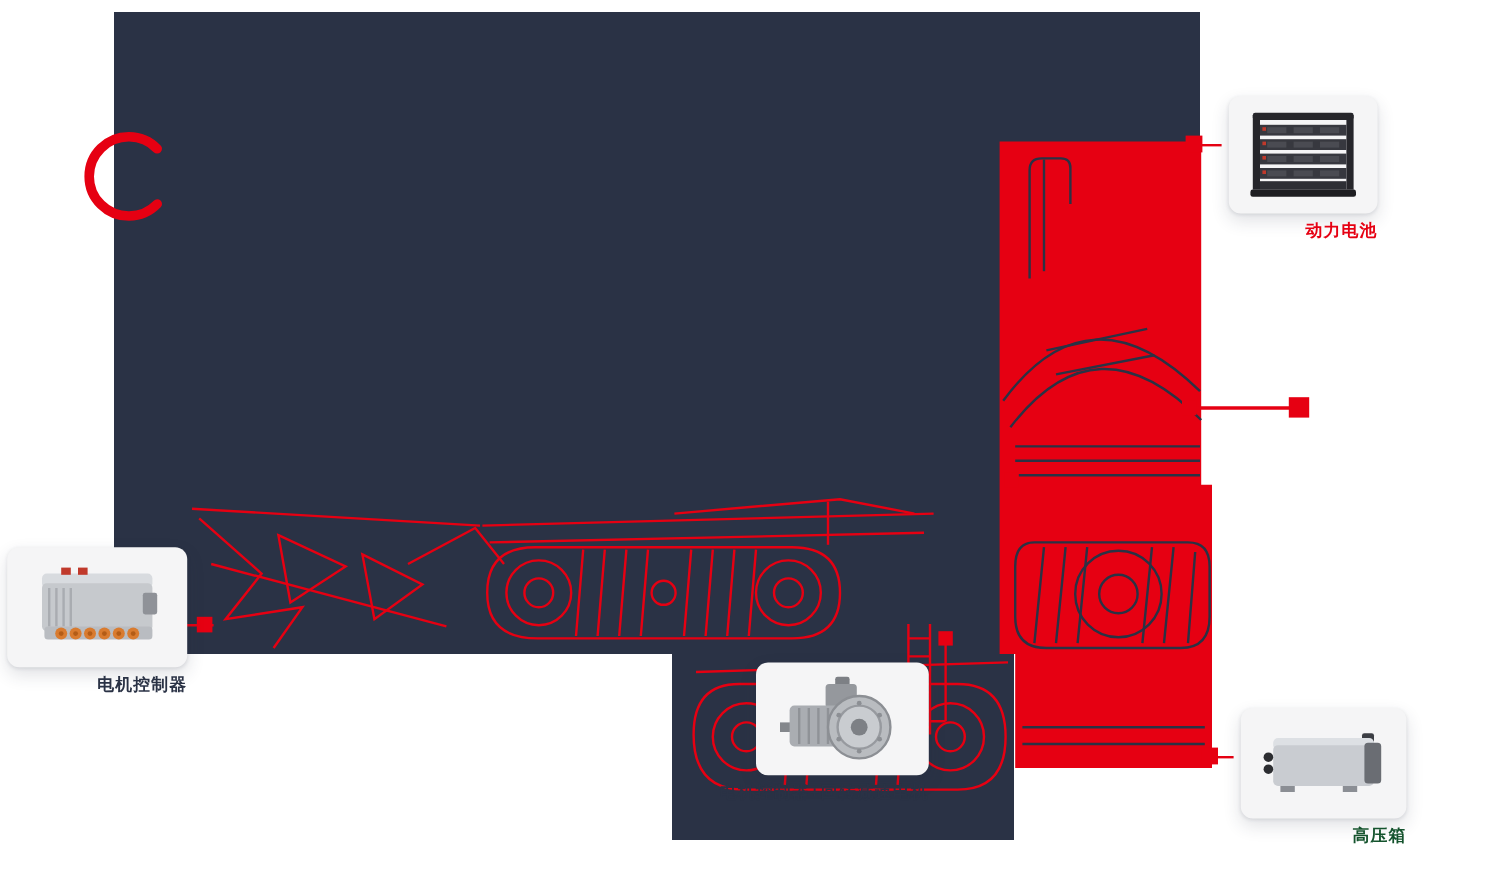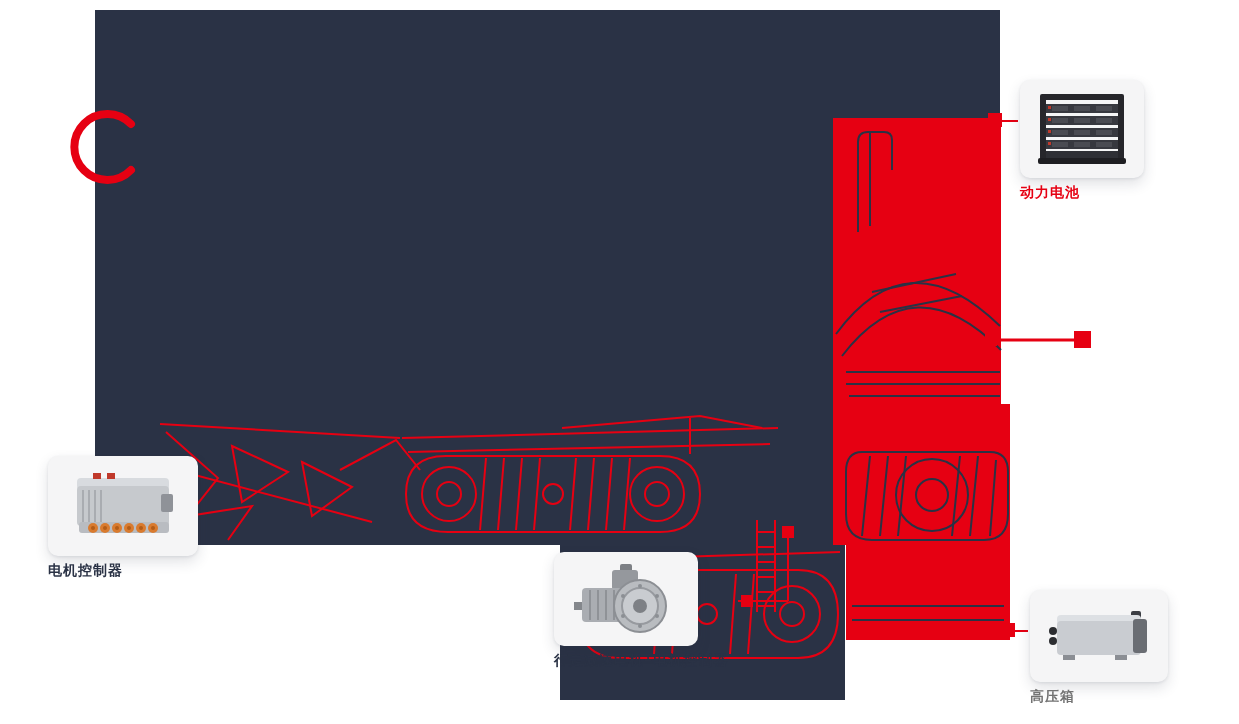--- a/index.html
+++ b/index.html
@@ -1,21 +1,21 @@
 <!DOCTYPE html>
 <html><head>
 <meta charset="utf-8">
 <style>
   html,body{margin:0;padding:0;background:#ffffff;}
   .stage{
     position:relative;width:1239px;height:724px;background:#ffffff;overflow:hidden;
     font-family:"Liberation Sans","DejaVu Sans",sans-serif;
   }
   .machine-svg{position:absolute;left:0;top:0;width:1239px;height:724px;}
-  .callout{position:absolute;display:flex;flex-direction:column;align-items:flex-start;gap:7px;}
+  .callout{position:absolute;display:flex;flex-direction:column;align-items:flex-end;gap:7px;}
   .card{
     background:#f5f5f6;border-radius:10px;
     box-shadow:0 6px 14px rgba(40,50,70,.14), 0 1px 3px rgba(40,50,70,.10);
     display:flex;align-items:center;justify-content:center;
   }
   .callout-label{
     font-size:14px;font-weight:700;letter-spacing:1px;white-space:nowrap;line-height:1;
   }
   .card svg{display:block;}
 </style>
@@ -157,24 +157,24 @@
         <rect x="86" y="6" width="10" height="8" rx="2" fill="#3c3e44"></rect>
         <rect x="12" y="10" width="84" height="10" rx="4" fill="#dde0e4"></rect>
         <rect x="12" y="16" width="84" height="34" rx="4" fill="#c9ccd1"></rect>
         <rect x="88" y="14" width="14" height="34" rx="3" fill="#6a6d73"></rect>
         <circle cx="8" cy="26" r="4" fill="#2c2d31"></circle>
         <circle cx="8" cy="36" r="4" fill="#2c2d31"></circle>
         <rect x="18" y="50" width="12" height="5" fill="#8b8e94"></rect>
         <rect x="70" y="50" width="12" height="5" fill="#8b8e94"></rect>
       </svg>
     </div>
-    <div class="callout-label" style="color: #737373;">高压箱</div>
-  </div>
-
-  <div class="callout" style="left:0px;top:456px;width:156px;margin-left:48px;">
+    <div class="callout-label" style="color: #14532d;">高压箱</div>
+  </div>
+
+  <div class="callout" style="left:0px;top:456px;width:156px;">
     <div class="card" style="width:150px;height:100px;">
       <svg width="120" height="76" viewBox="0 0 120 76">
         <rect x="14" y="10" width="92" height="12" rx="4" fill="#d8dbdf"></rect>
         <rect x="14" y="18" width="92" height="40" rx="4" fill="#c6c9cd"></rect>
         <g stroke="#a9acb1" stroke-width="2">
           <line x1="20" y1="22" x2="20" y2="54"></line>
           <line x1="26" y1="22" x2="26" y2="54"></line>
           <line x1="32" y1="22" x2="32" y2="54"></line>
           <line x1="38" y1="22" x2="38" y2="54"></line>
         </g>
@@ -220,16 +220,16 @@
         <g fill="#8c8f94">
           <circle cx="66" cy="24" r="2"></circle>
             <circle cx="83" cy="34" r="2"></circle>
             <circle cx="83" cy="54" r="2"></circle>
           <circle cx="66" cy="64" r="2"></circle>
             <circle cx="49" cy="54" r="2"></circle>
             <circle cx="49" cy="34" r="2"></circle>
         </g>
       </svg>
     </div>
-    <div class="callout-label" style="color: rgb(42, 50, 69);">行走减速电机+电机控制器</div>
+    <div class="callout-label" style="color: rgb(42, 50, 69);">电机控制器+回转减速电机</div>
   </div>
 
 </div>
 
 </body></html>

